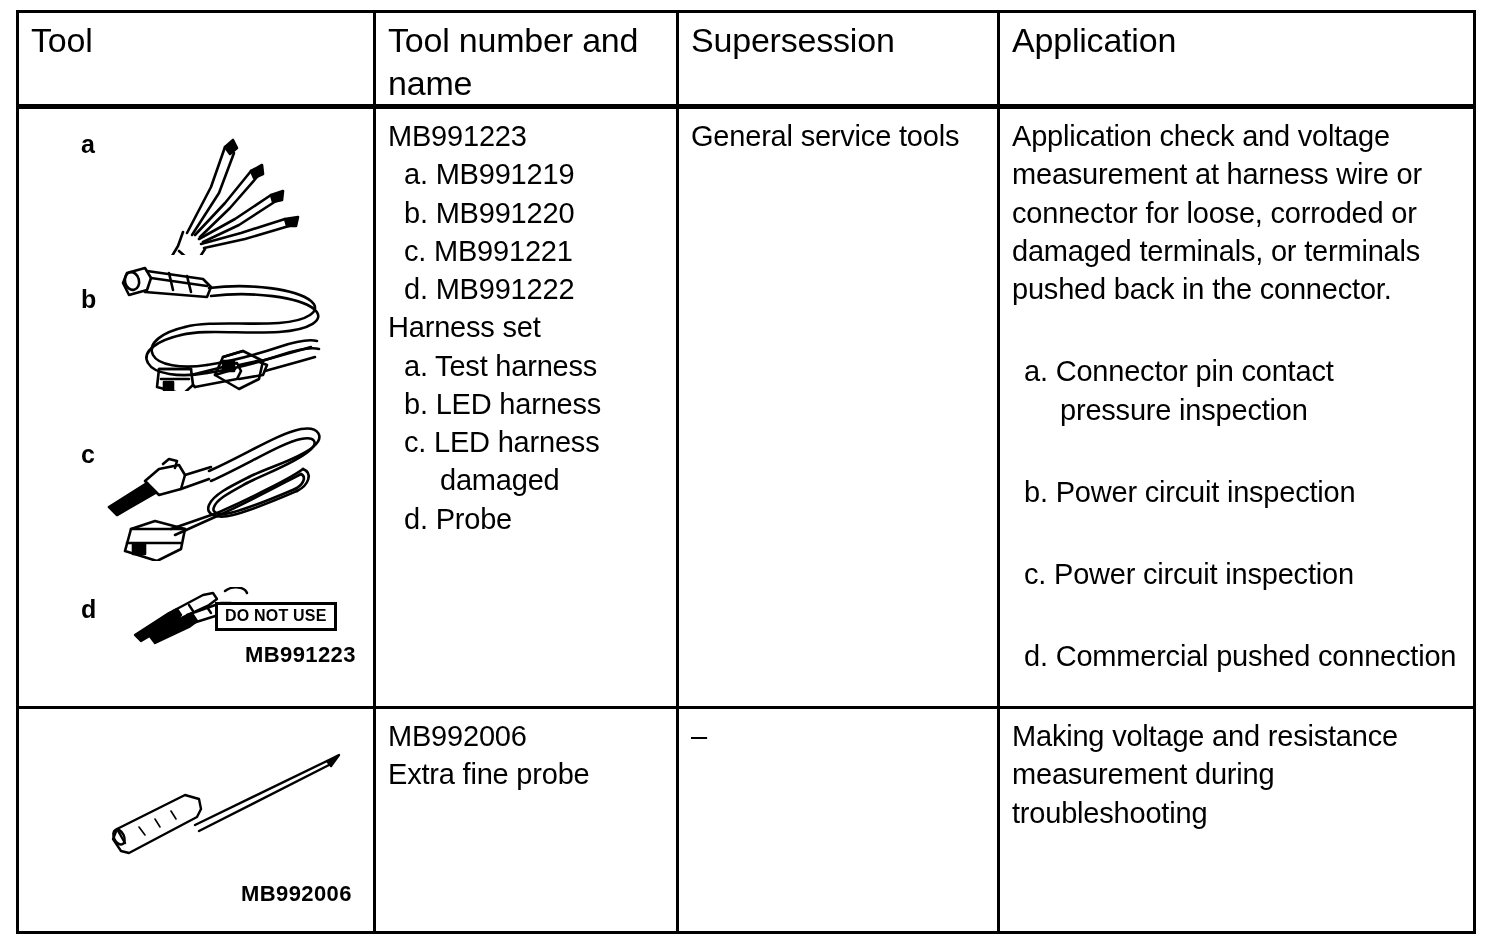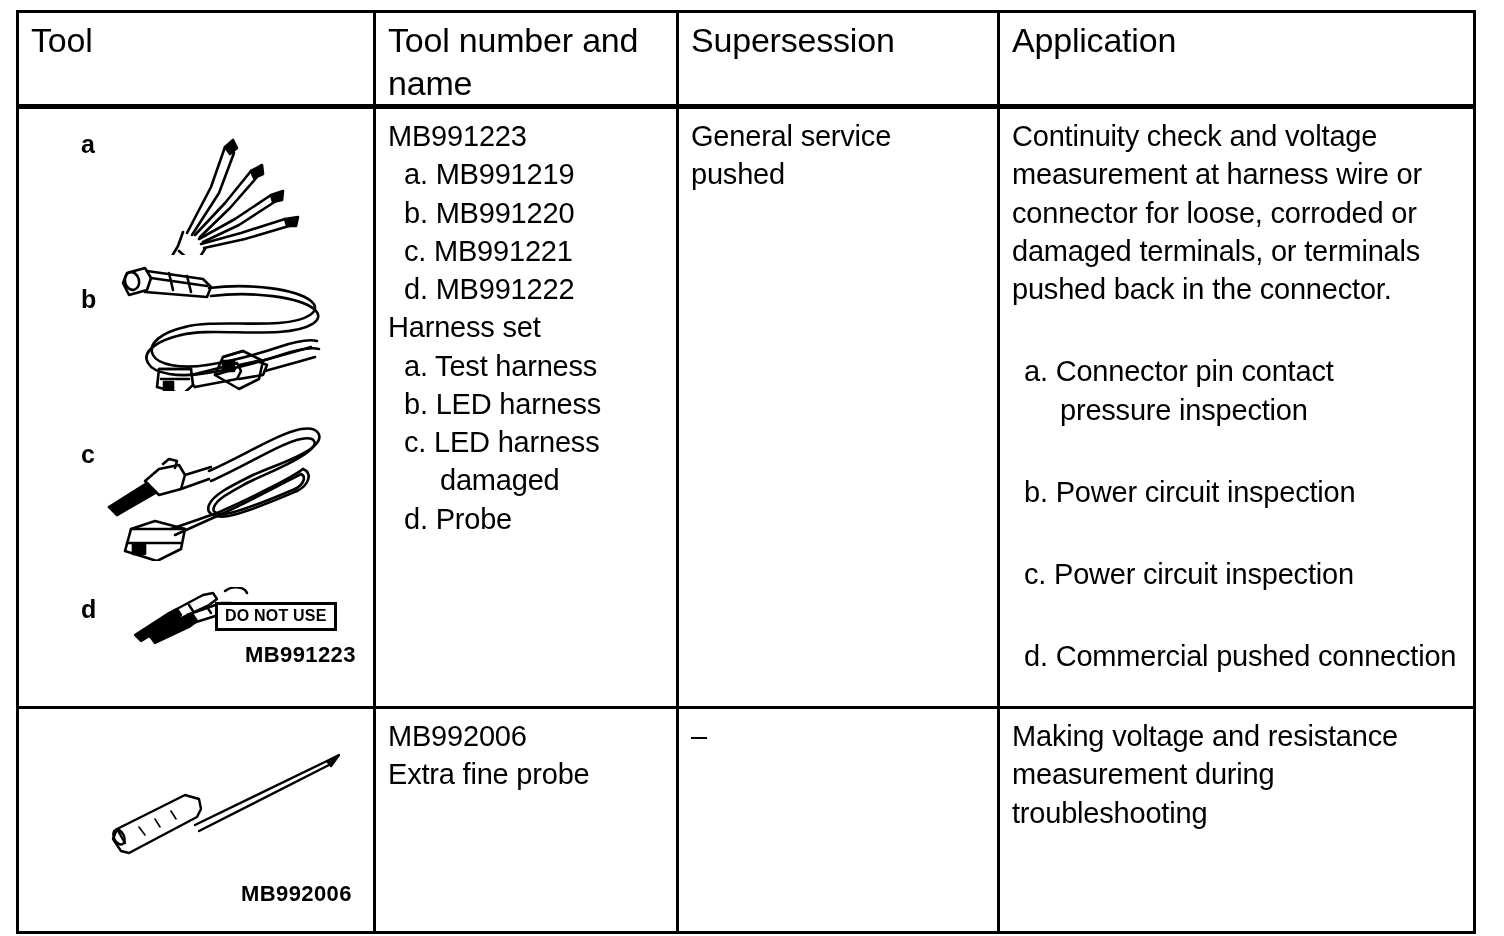--- a/index.html
+++ b/index.html
@@ -295,27 +295,27 @@
             <div class="body-text sub-line">a. Test harness</div>
             <div class="body-text sub-line">b. LED harness</div>
             <div class="body-text sub-line">c. LED harness</div>
             <div class="body-text sub-line-2">damaged</div>
             <div class="body-text sub-line">d. Probe</div>
           </div>
         </td>
 
         <td>
           <div class="cell-pad">
-            <div class="body-text">General service pushed</div>
-          </div>
-        </td>
-
-        <td>
-          <div class="cell-pad">
-            <div class="body-text">Continuity check and voltage measurement at harness wire or connector for loose, corroded or damaged terminals, or terminals pushed back in the connector.</div>
+            <div class="body-text">General service tools</div>
+          </div>
+        </td>
+
+        <td>
+          <div class="cell-pad">
+            <div class="body-text">Application check and voltage measurement at harness wire or connector for loose, corroded or damaged terminals, or terminals pushed back in the connector.</div>
             <div class="body-text sub-line-app">a. Connector pin contact</div>
             <div class="body-text sub-line-app-2">pressure inspection</div>
             <div class="body-text sub-line-app">b. Power circuit inspection</div>
             <div class="body-text sub-line-app">c. Power circuit inspection</div>
             <div class="body-text sub-line-app">d. Commercial pushed connection</div>
           </div>
         </td>
       </tr>
 
       <tr class="row-2">

